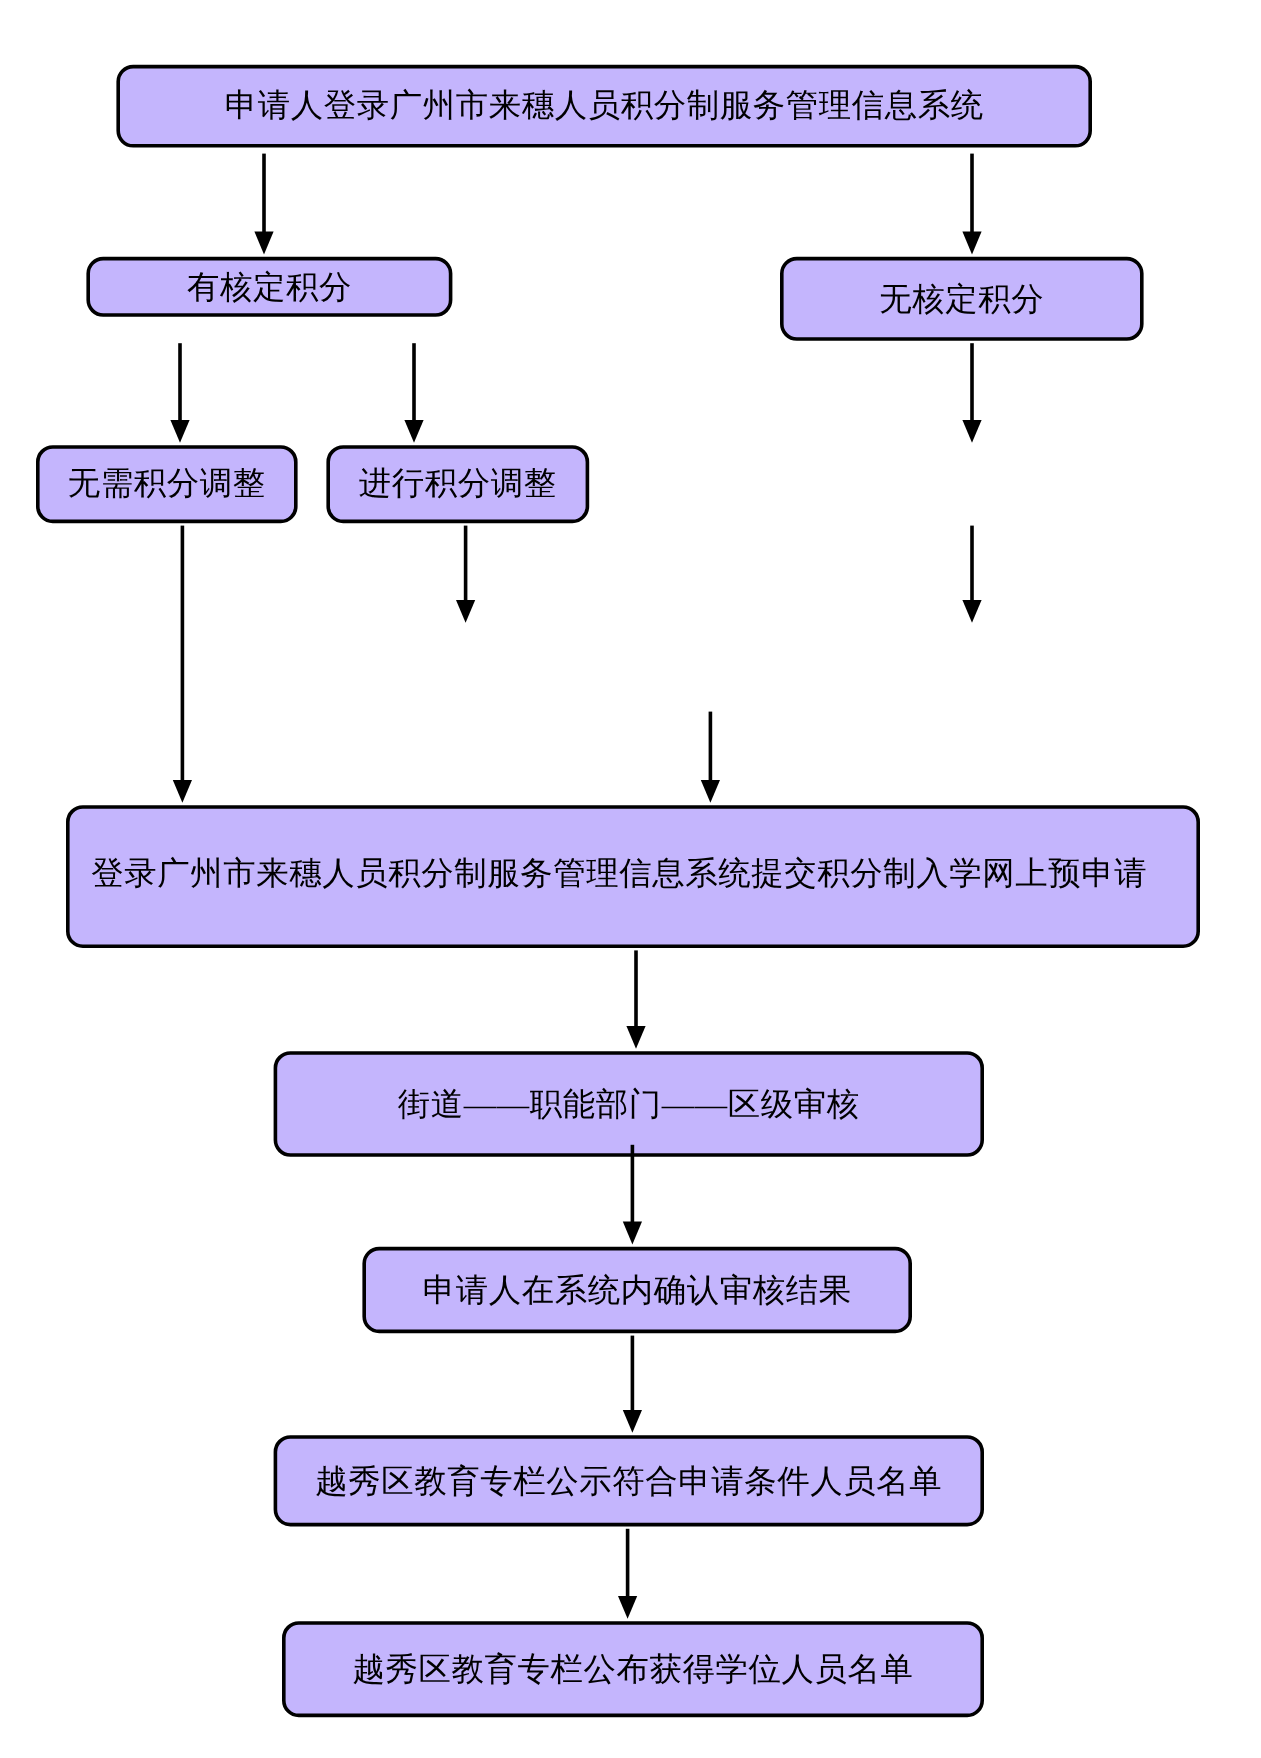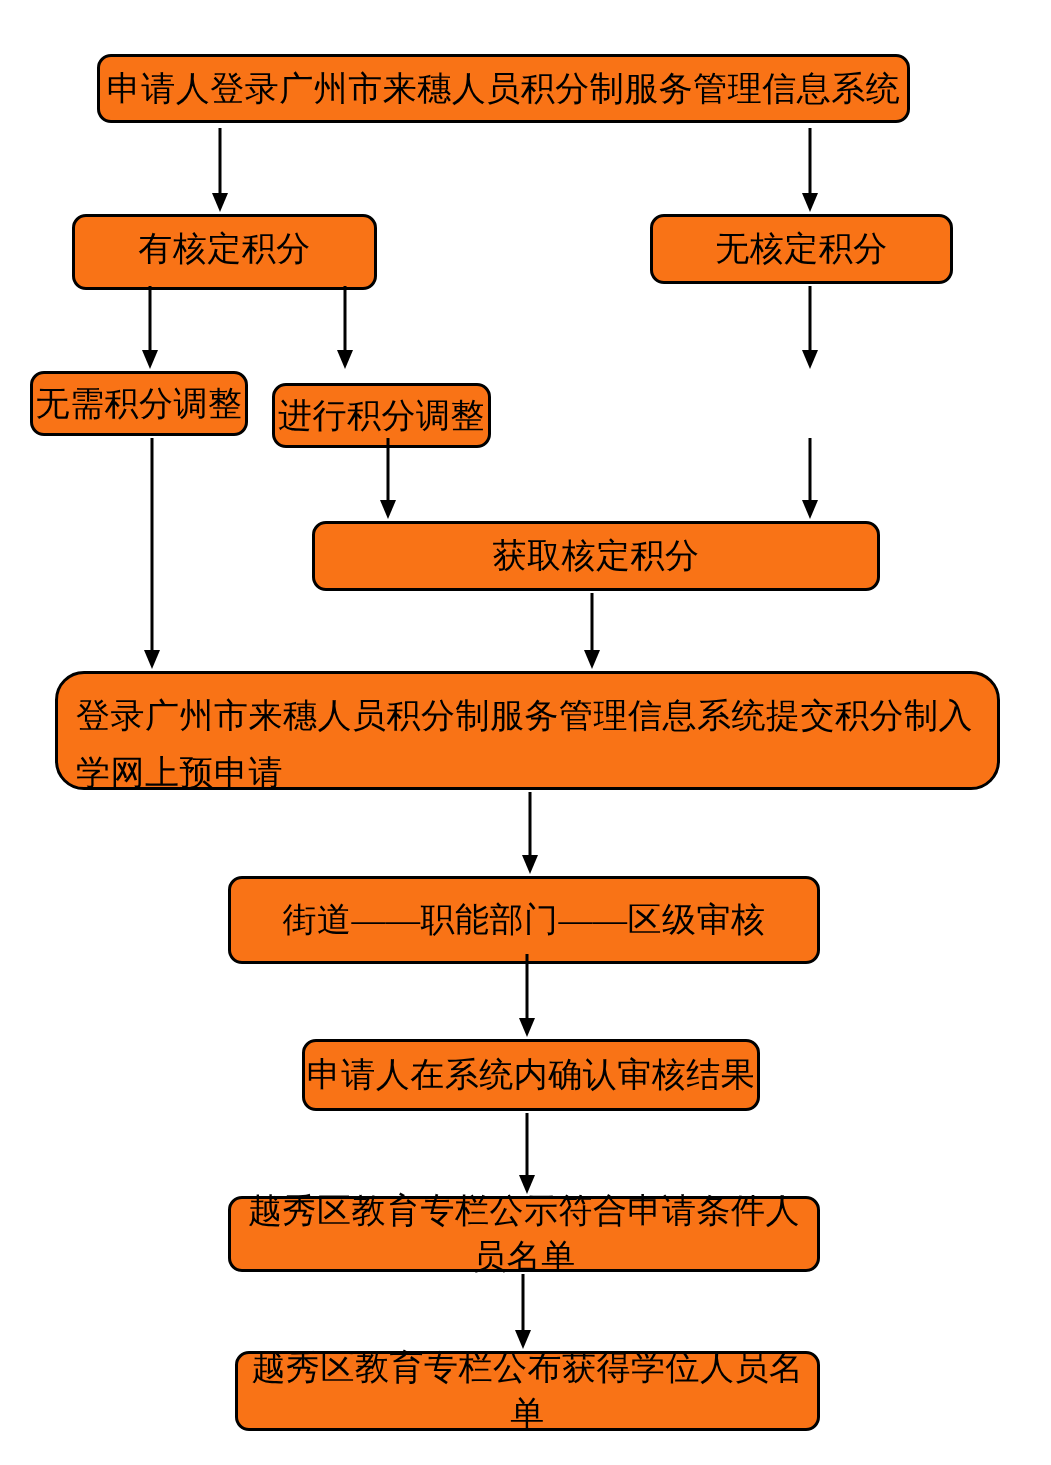--- a/index.html
+++ b/index.html
@@ -14,36 +14,35 @@
     background: #ffffff;
     font-family: "Liberation Serif", "DejaVu Serif", serif;
     color: #000000;
     overflow: hidden;
   }
   .node {
     position: absolute;
     box-sizing: border-box;
     border: 3px solid #000000;
     border-radius: 14px;
-    background: #f97316;
+    background: #c4b5fd;
     display: flex;
     align-items: center;
     justify-content: center;
     text-align: center;
-    font-size: 34px;
+    font-size: 27px;
     line-height: 1.35;
     letter-spacing: 0.5px;
   }
   .node.big {
     justify-content: flex-start;
     align-items: flex-start;
     text-align: left;
     padding: 13px 10px 10px 18px;
-    line-height: 57px;
-    border-radius: 29px;
+    line-height: 82px;
   }
   .arrow {
     position: absolute;
     width: 16px;
   }
   .arrow .shaft {
     position: absolute;
     left: 50%;
     top: 0;
     transform: translateX(-50%);
@@ -64,40 +63,37 @@
 </style>
 </head>
 <body>
 
 <div class="canvas">
 
   <div class="node" style="left:97px; top:54px; width:813px; height:69px;">
     <span>申请人登录广州市来穗人员积分制服务管理信息系统</span>
   </div>
 
-  <div class="node" style="left:72px; top:214px; width:305px; height:76px;font-family:Liberation Mono, monospace;">
+  <div class="node" style="left:72px; top:214px; width:305px; height:50px;">
     <span>有核定积分</span>
   </div>
 
   <div class="node" style="left:650px; top:214px; width:303px; height:70px;text-align:right;">
     <span>无核定积分</span>
   </div>
 
   <div class="node" style="left:30px; top:371px; width:218px; height:65px;">
     <span>无需积分调整</span>
   </div>
 
-  <div class="node" style="left:272px; top:371px; width:219px; height:65px;margin-top:12px;">
+  <div class="node" style="left:272px; top:371px; width:219px; height:65px;">
     <span>进行积分调整</span>
   </div>
 
 
-  <div class="node" style="left:312px; top:521px; width:568px; height:70px;">
-    <span>获取核定积分</span>
-  </div>
 
   <div class="node big" style="left:55px; top:671px; width:945px; height:119px;">
     <span>登录广州市来穗人员积分制服务管理信息系统提交积分制入学网上预申请</span>
   </div>
 
   <div class="node" style="left:228px; top:876px; width:592px; height:88px;">
     <span>街道——职能部门——区级审核</span>
   </div>
 
   <div class="node" style="left:302px; top:1039px; width:458px; height:72px;justify-content:center;">

